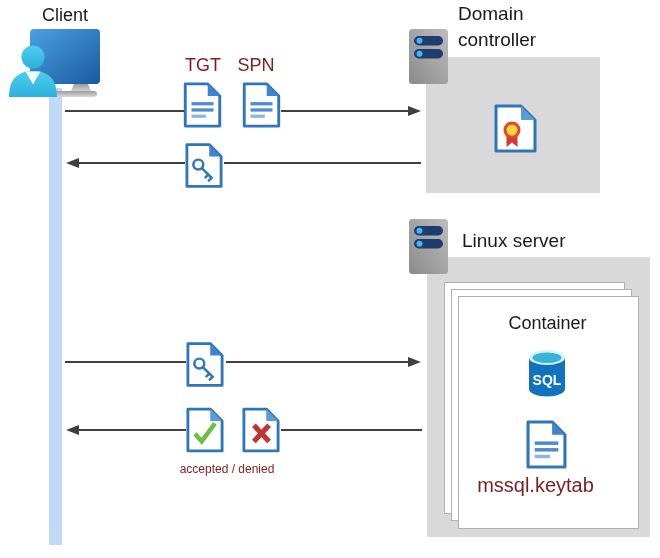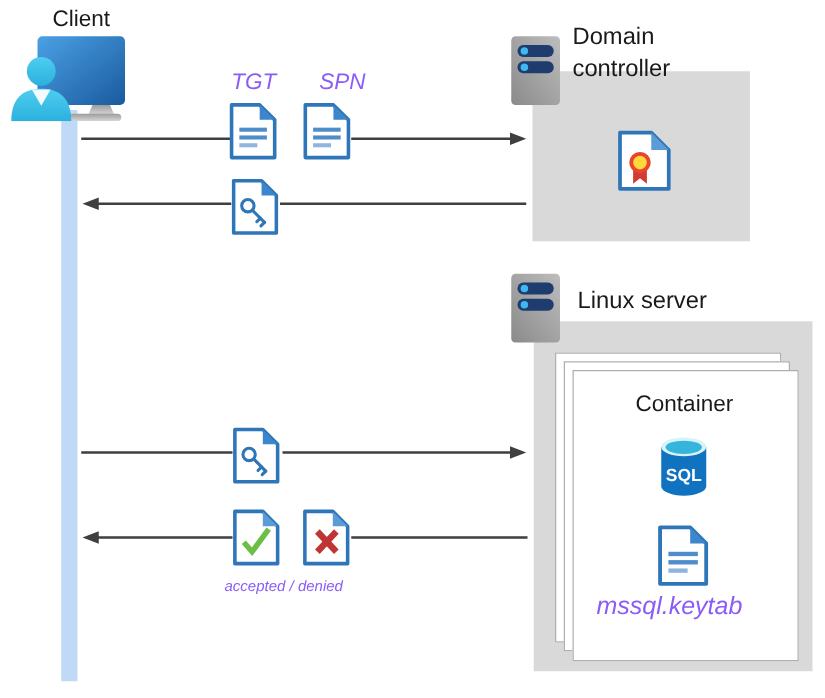--- a/index.html
+++ b/index.html
@@ -3,21 +3,21 @@
 <meta charset="utf-8">
 <style>
   html,body{margin:0;padding:0;background:#fff;}
   .stage{
     position:relative;width:660px;height:558px;background:#ffffff;overflow:hidden;
     font-family:"Liberation Sans","DejaVu Sans",sans-serif;color:#1a1a1a;
   }
   .abs{position:absolute;}
   .zone{background:#d9d9d9;}
   .title{font-weight:normal;font-size:19px;line-height:1.35;color:#1a1a1a;}
-  .lbl{font-size:18px;color:#8b5cf6;font-style:italic;}
+  .lbl{font-size:18px;color:#7f1d1d;}
   .center{text-align:center;}
   .lifeline{background:#bfd9f6;width:13px;}
   .hline{height:2px;background:#3f3f3f;}
   .arrow-right{width:0;height:0;border-left:13px solid #3f3f3f;border-top:5.5px solid transparent;border-bottom:5.5px solid transparent;}
   .arrow-left{width:0;height:0;border-right:13px solid #3f3f3f;border-top:5.5px solid transparent;border-bottom:5.5px solid transparent;}
   .page{background:#ffffff;border:1.5px solid #b0b0b0;}
   .z0{z-index:0}.z1{z-index:1}.z2{z-index:2}.z3{z-index:3}.z4{z-index:4}
 </style>
 </head>
 <body>
@@ -58,21 +58,21 @@
   </svg>
 
   <div class="abs zone z1" style="left:426px;top:57px;width:174px;height:136px;"></div>
   <svg class="abs z3" style="left:408px;top:28px;" width="41" height="57" viewBox="0 0 41 57">
     <rect x="1" y="1" width="39" height="55" rx="3.5" fill="url(#gServer)"></rect>
     <rect x="6" y="8" width="29" height="9.5" rx="4.7" fill="#1E3C6E"></rect>
     <rect x="6" y="21" width="29" height="9.5" rx="4.7" fill="#1E3C6E"></rect>
     <circle cx="11.5" cy="12.7" r="3" fill="#3FB7F0"></circle>
     <circle cx="11.5" cy="25.7" r="3" fill="#3FB7F0"></circle>
   </svg>
-  <div class="abs title z4" style="left:458px;top:1px;width:108px;margin-top:16px;">Domain controller</div>
+  <div class="abs title z4" style="left:458px;top:1px;width:108px;">Domain controller</div>
   <svg class="abs z4" style="left:494px;top:104px;" width="43" height="49" viewBox="0 0 43 49">
     <path d="M2 2 H27 L41 16 V47 H2 Z" fill="#ffffff" stroke="#2E76B8" stroke-width="3" stroke-linejoin="round"></path>
     <path d="M27 2 V16 H41 Z" fill="#5C9CD6"></path>
     <path d="M12.5 28 H23.5 V43 L18 38.5 L12.5 43 Z" fill="#D13B32"></path>
     <circle cx="18" cy="26" r="7" fill="#FFD73B" stroke="#E8452F" stroke-width="3"></circle>
   </svg>
 
   <div class="abs zone z1" style="left:427px;top:257px;width:223px;height:280px;"></div>
   <svg class="abs z3" style="left:408px;top:218px;" width="41" height="57" viewBox="0 0 41 57">
     <rect x="1" y="1" width="39" height="55" rx="3.5" fill="url(#gServer)"></rect>
@@ -96,21 +96,21 @@
   <svg class="abs z4" style="left:526px;top:419px;" width="41" height="51" viewBox="0 0 40 48">
     <path d="M2 2 H25.5 L38 14.5 V46 H2 Z" fill="#ffffff" stroke="#2E76B8" stroke-width="3" stroke-linejoin="round"></path>
     <path d="M25.5 2 V14.5 H38 Z" fill="#3D85CC"></path>
     <rect x="8.5" y="21" width="23" height="3.4" fill="#4E8CCB"></rect>
     <rect x="8.5" y="27.5" width="23" height="3.4" fill="#4E8CCB"></rect>
     <rect x="8.5" y="34" width="15" height="3.4" fill="#8FB4DF"></rect>
   </svg>
   <div class="abs lbl center z4" style="left:458px;top:474px;width:155px;font-size:20px;">mssql.keytab</div>
 
   <div class="abs lbl center z4" style="left:168px;top:55px;width:70px;">TGT</div>
-  <div class="abs lbl center z4" style="left:239px;top:55px;width:70px;">SPN</div>
+  <div class="abs lbl center z4" style="left:221px;top:55px;width:70px;">SPN</div>
   <div class="abs hline z3" style="left:65px;top:110px;width:120px;"></div>
   <div class="abs hline z3" style="left:281px;top:110px;width:128px;"></div>
   <div class="abs arrow-right z3" style="left:408px;top:105.5px;"></div>
   <svg class="abs z4" style="left:183px;top:82px;" width="39" height="46" viewBox="0 0 40 48">
     <path d="M2 2 H25.5 L38 14.5 V46 H2 Z" fill="#ffffff" stroke="#2E76B8" stroke-width="3" stroke-linejoin="round"></path>
     <path d="M25.5 2 V14.5 H38 Z" fill="#3D85CC"></path>
     <rect x="8.5" y="21" width="23" height="3.4" fill="#4E8CCB"></rect>
     <rect x="8.5" y="27.5" width="23" height="3.4" fill="#4E8CCB"></rect>
     <rect x="8.5" y="34" width="15" height="3.4" fill="#8FB4DF"></rect>
   </svg>

